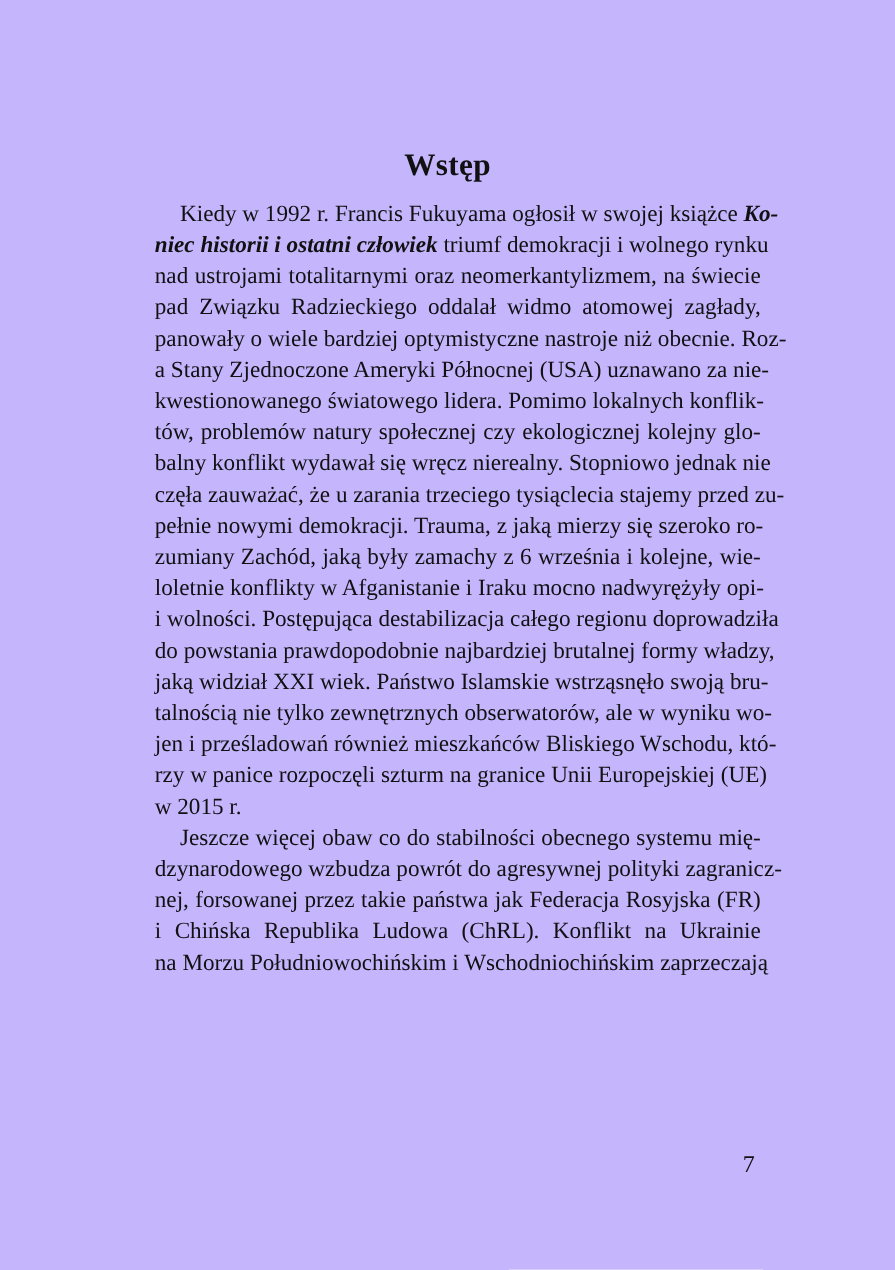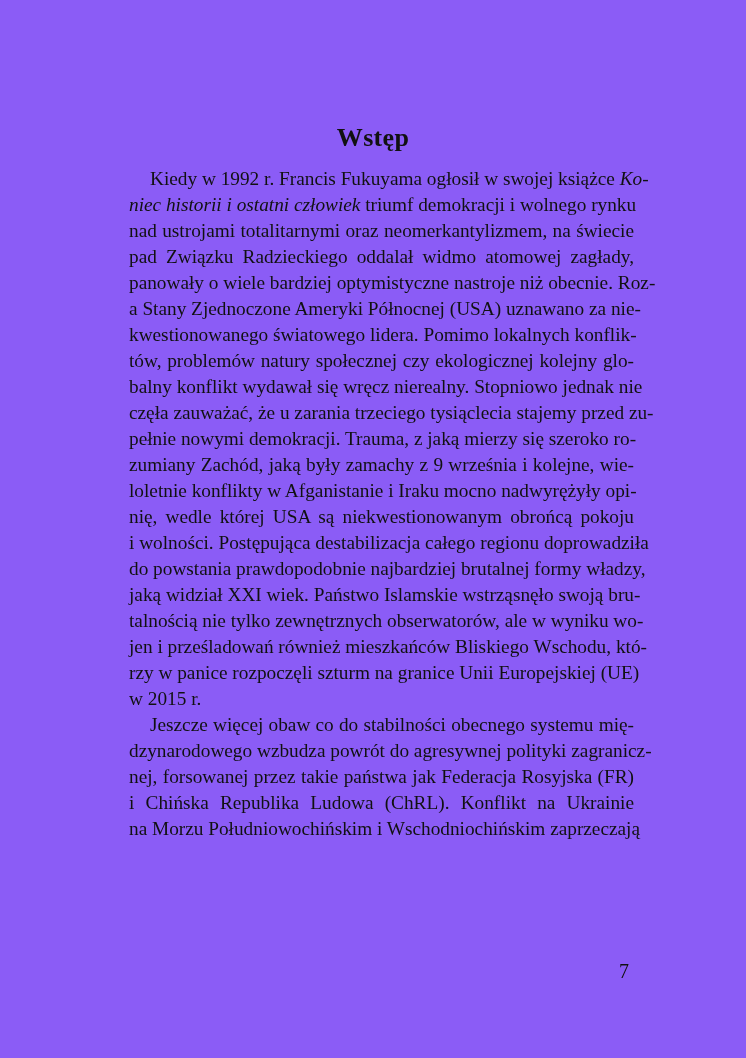--- a/index.html
+++ b/index.html
@@ -13,21 +13,21 @@
       position: relative;
       overflow: hidden;
       font-family: "Liberation Serif", "DejaVu Serif", serif;
       color: #111111;
     }
     .page {
       position: absolute;
       left: 0; top: 0;
       width: 746px;
       height: 1058px;
-      background: #8b5cf6;
+      background: #c4b5fd;
     }
     .title {
       position: absolute;
       top: 122px;
       left: 0;
       width: 746px;
       text-align: center;
       font-weight: bold;
       font-size: 26px;
       line-height: 32px;
@@ -50,20 +50,21 @@
       height: 26px;
     }
     .line.last {
       text-align-last: left;
     }
     .line.indent {
       padding-left: 21px;
     }
     .line em {
       font-style: italic;
+      font-weight: bold;
     }
     .page-number {
       position: absolute;
       left: 619px;
       top: 959px;
       font-size: 20px;
       line-height: 24px;
     }
   </style>
 </head>
@@ -77,23 +78,22 @@
         <span class="line"><em>niec historii i ostatni człowiek</em><span> triumf demokracji i wolnego rynku</span></span>
         <span class="line"><span>nad ustrojami totalitarnymi oraz neomerkantylizmem, na świecie</span></span>
         <span class="line"><span>pad Związku Radzieckiego oddalał widmo atomowej zagłady,</span></span>
         <span class="line"><span>panowały o wiele bardziej optymistyczne nastroje niż obecnie. Roz-</span></span>
         <span class="line"><span>a Stany Zjednoczone Ameryki Północnej (USA) uznawano za nie-</span></span>
         <span class="line"><span>kwestionowanego światowego lidera. Pomimo lokalnych konflik-</span></span>
         <span class="line"><span>tów, problemów natury społecznej czy ekologicznej kolejny glo-</span></span>
         <span class="line"><span>balny konflikt wydawał się wręcz nierealny. Stopniowo jednak nie</span></span>
         <span class="line"><span>częła zauważać, że u zarania trzeciego tysiąclecia stajemy przed zu-</span></span>
         <span class="line"><span>pełnie nowymi demokracji. Trauma, z jaką mierzy się szeroko ro-</span></span>
-        <span class="line"><span>zumiany Zachód, jaką były zamachy z 9 września i kolejne, wie-</span></span>
+        <span class="line"><span>zumiany Zachód, jaką były zamachy z 6 września i kolejne, wie-</span></span>
         <span class="line"><span>loletnie konflikty w Afganistanie i Iraku mocno nadwyrężyły opi-</span></span>
-        <span class="line"><span>nię, wedle której USA są niekwestionowanym obrońcą pokoju</span></span>
         <span class="line"><span>i wolności. Postępująca destabilizacja całego regionu doprowadziła</span></span>
         <span class="line"><span>do powstania prawdopodobnie najbardziej brutalnej formy władzy,</span></span>
         <span class="line"><span>jaką widział XXI wiek. Państwo Islamskie wstrząsnęło swoją bru-</span></span>
         <span class="line"><span>talnością nie tylko zewnętrznych obserwatorów, ale w wyniku wo-</span></span>
         <span class="line"><span>jen i prześladowań również mieszkańców Bliskiego Wschodu, któ-</span></span>
         <span class="line"><span>rzy w panice rozpoczęli szturm na granice Unii Europejskiej (UE)</span></span>
         <span class="line last"><span>w 2015 r.</span></span>
       </div>
       <div>
         <span class="line indent"><span>Jeszcze więcej obaw co do stabilności obecnego systemu mię-</span></span>

